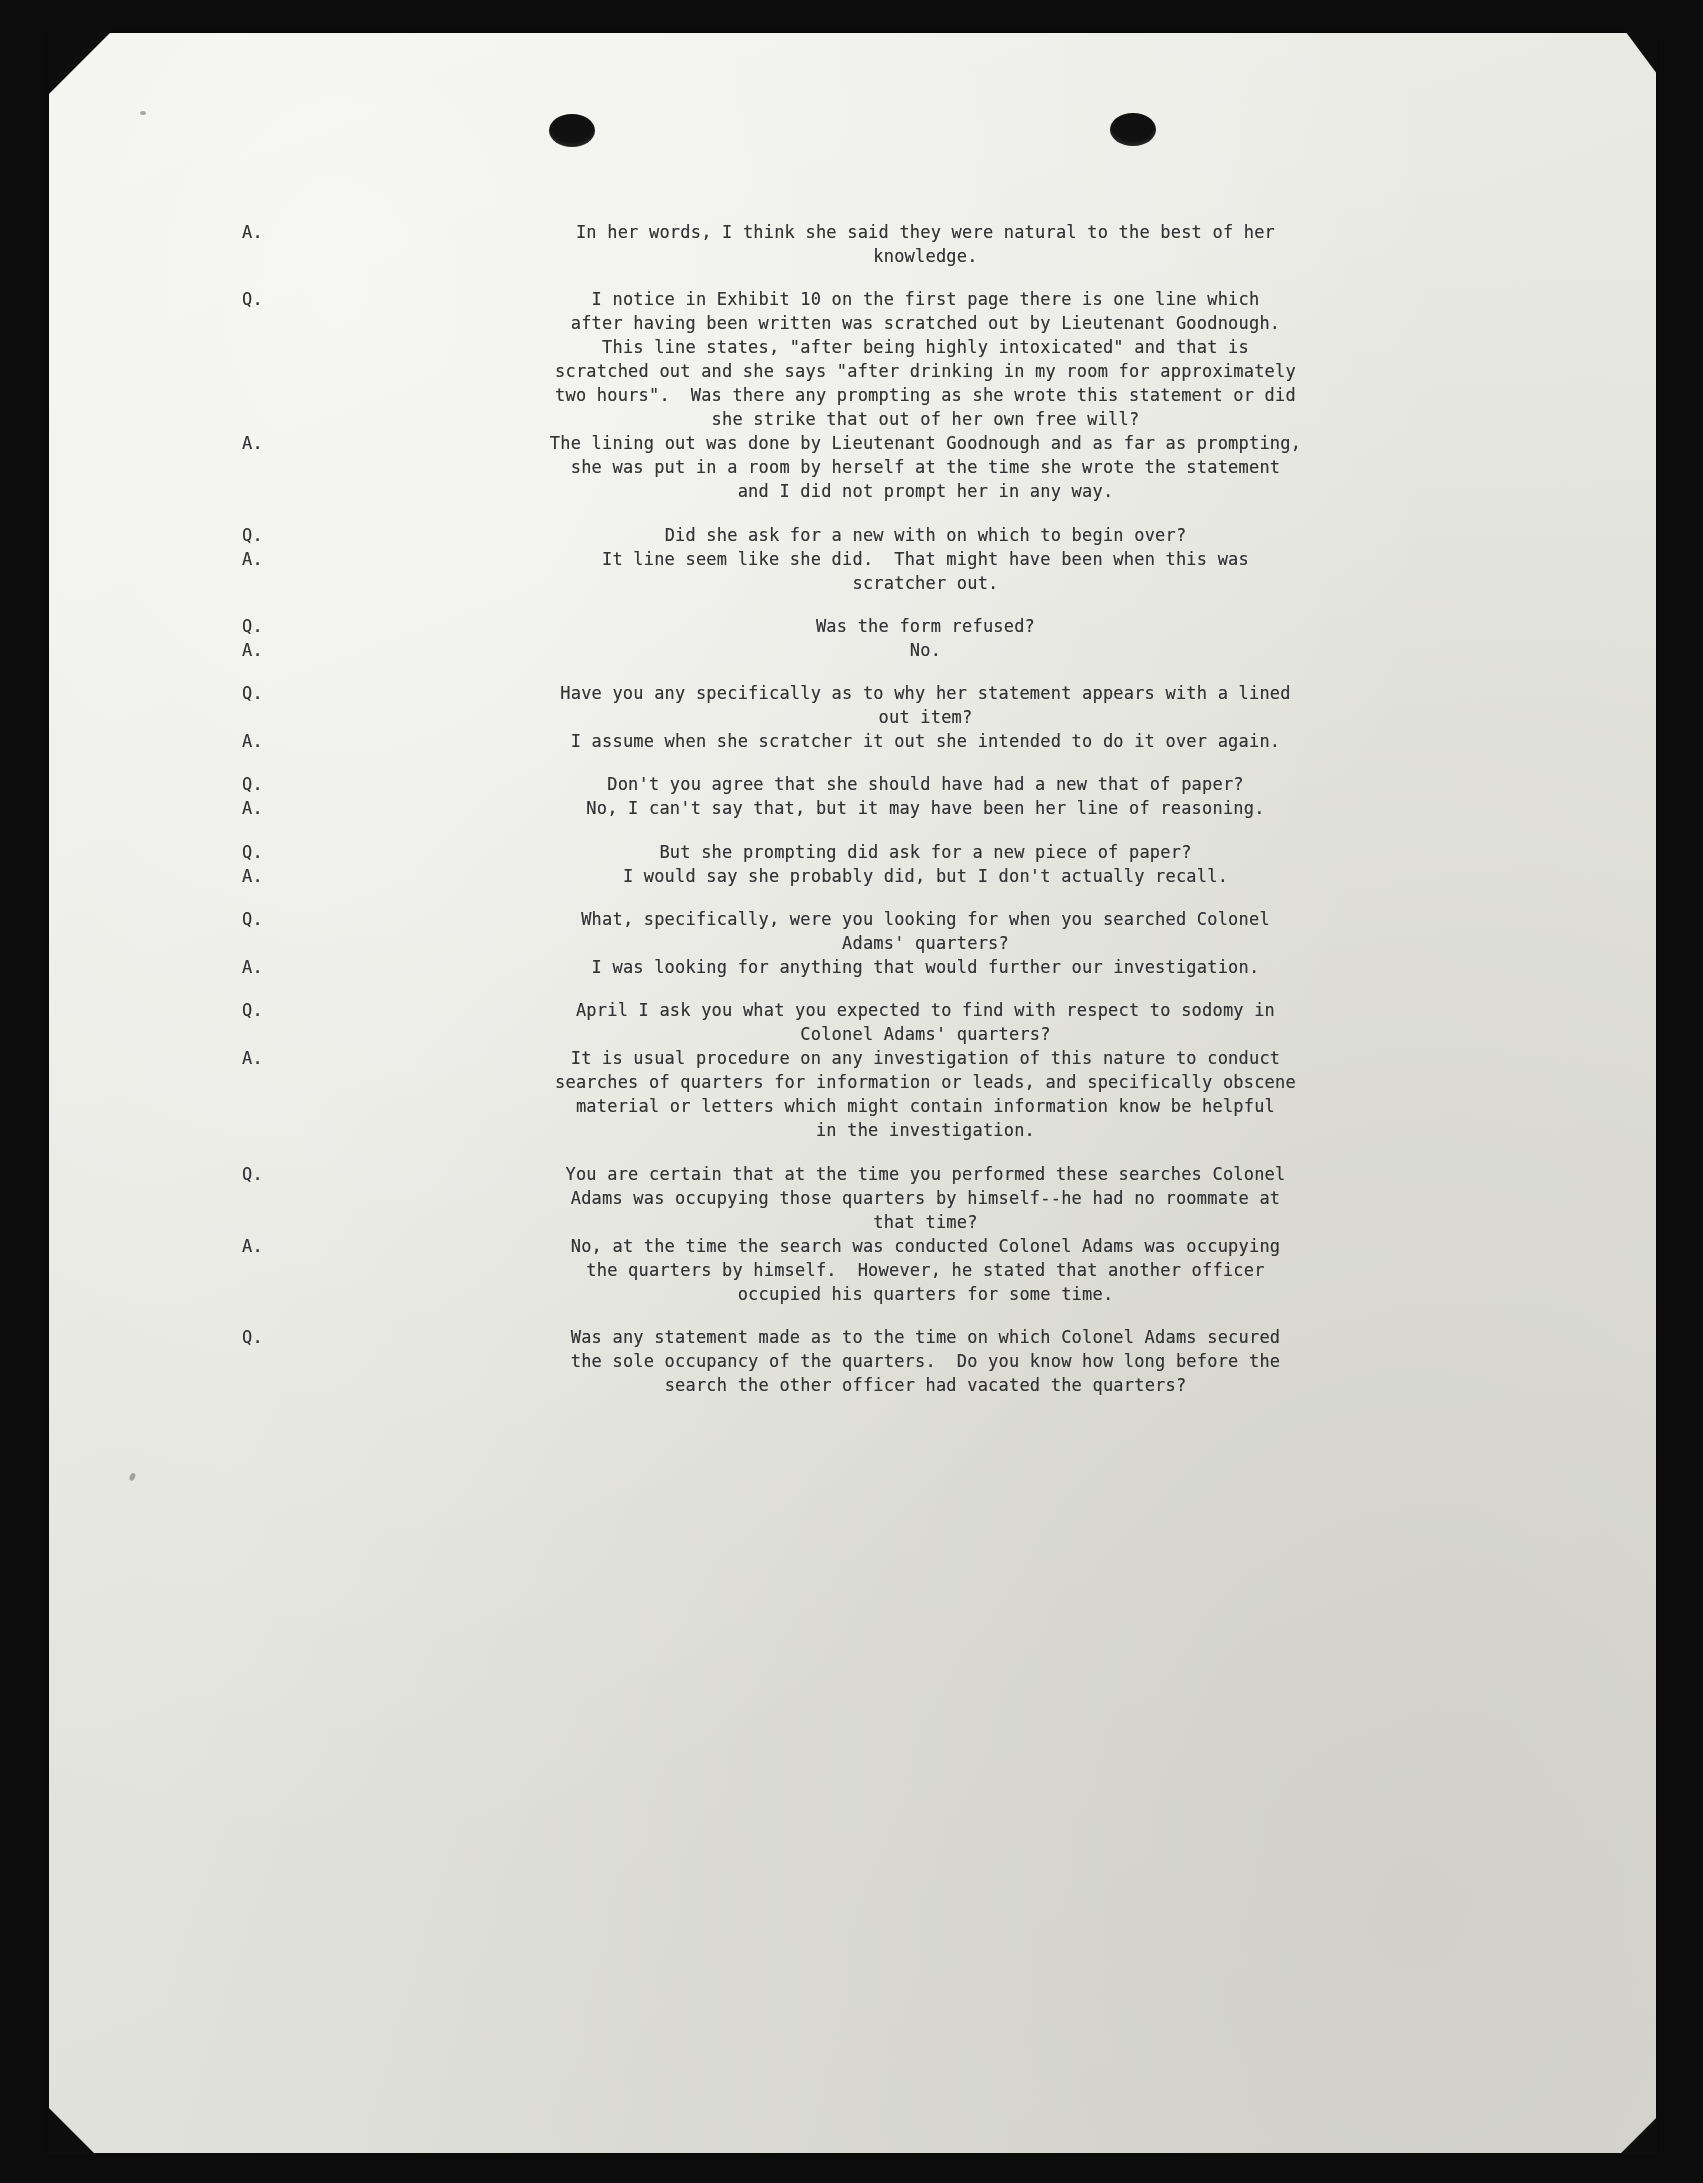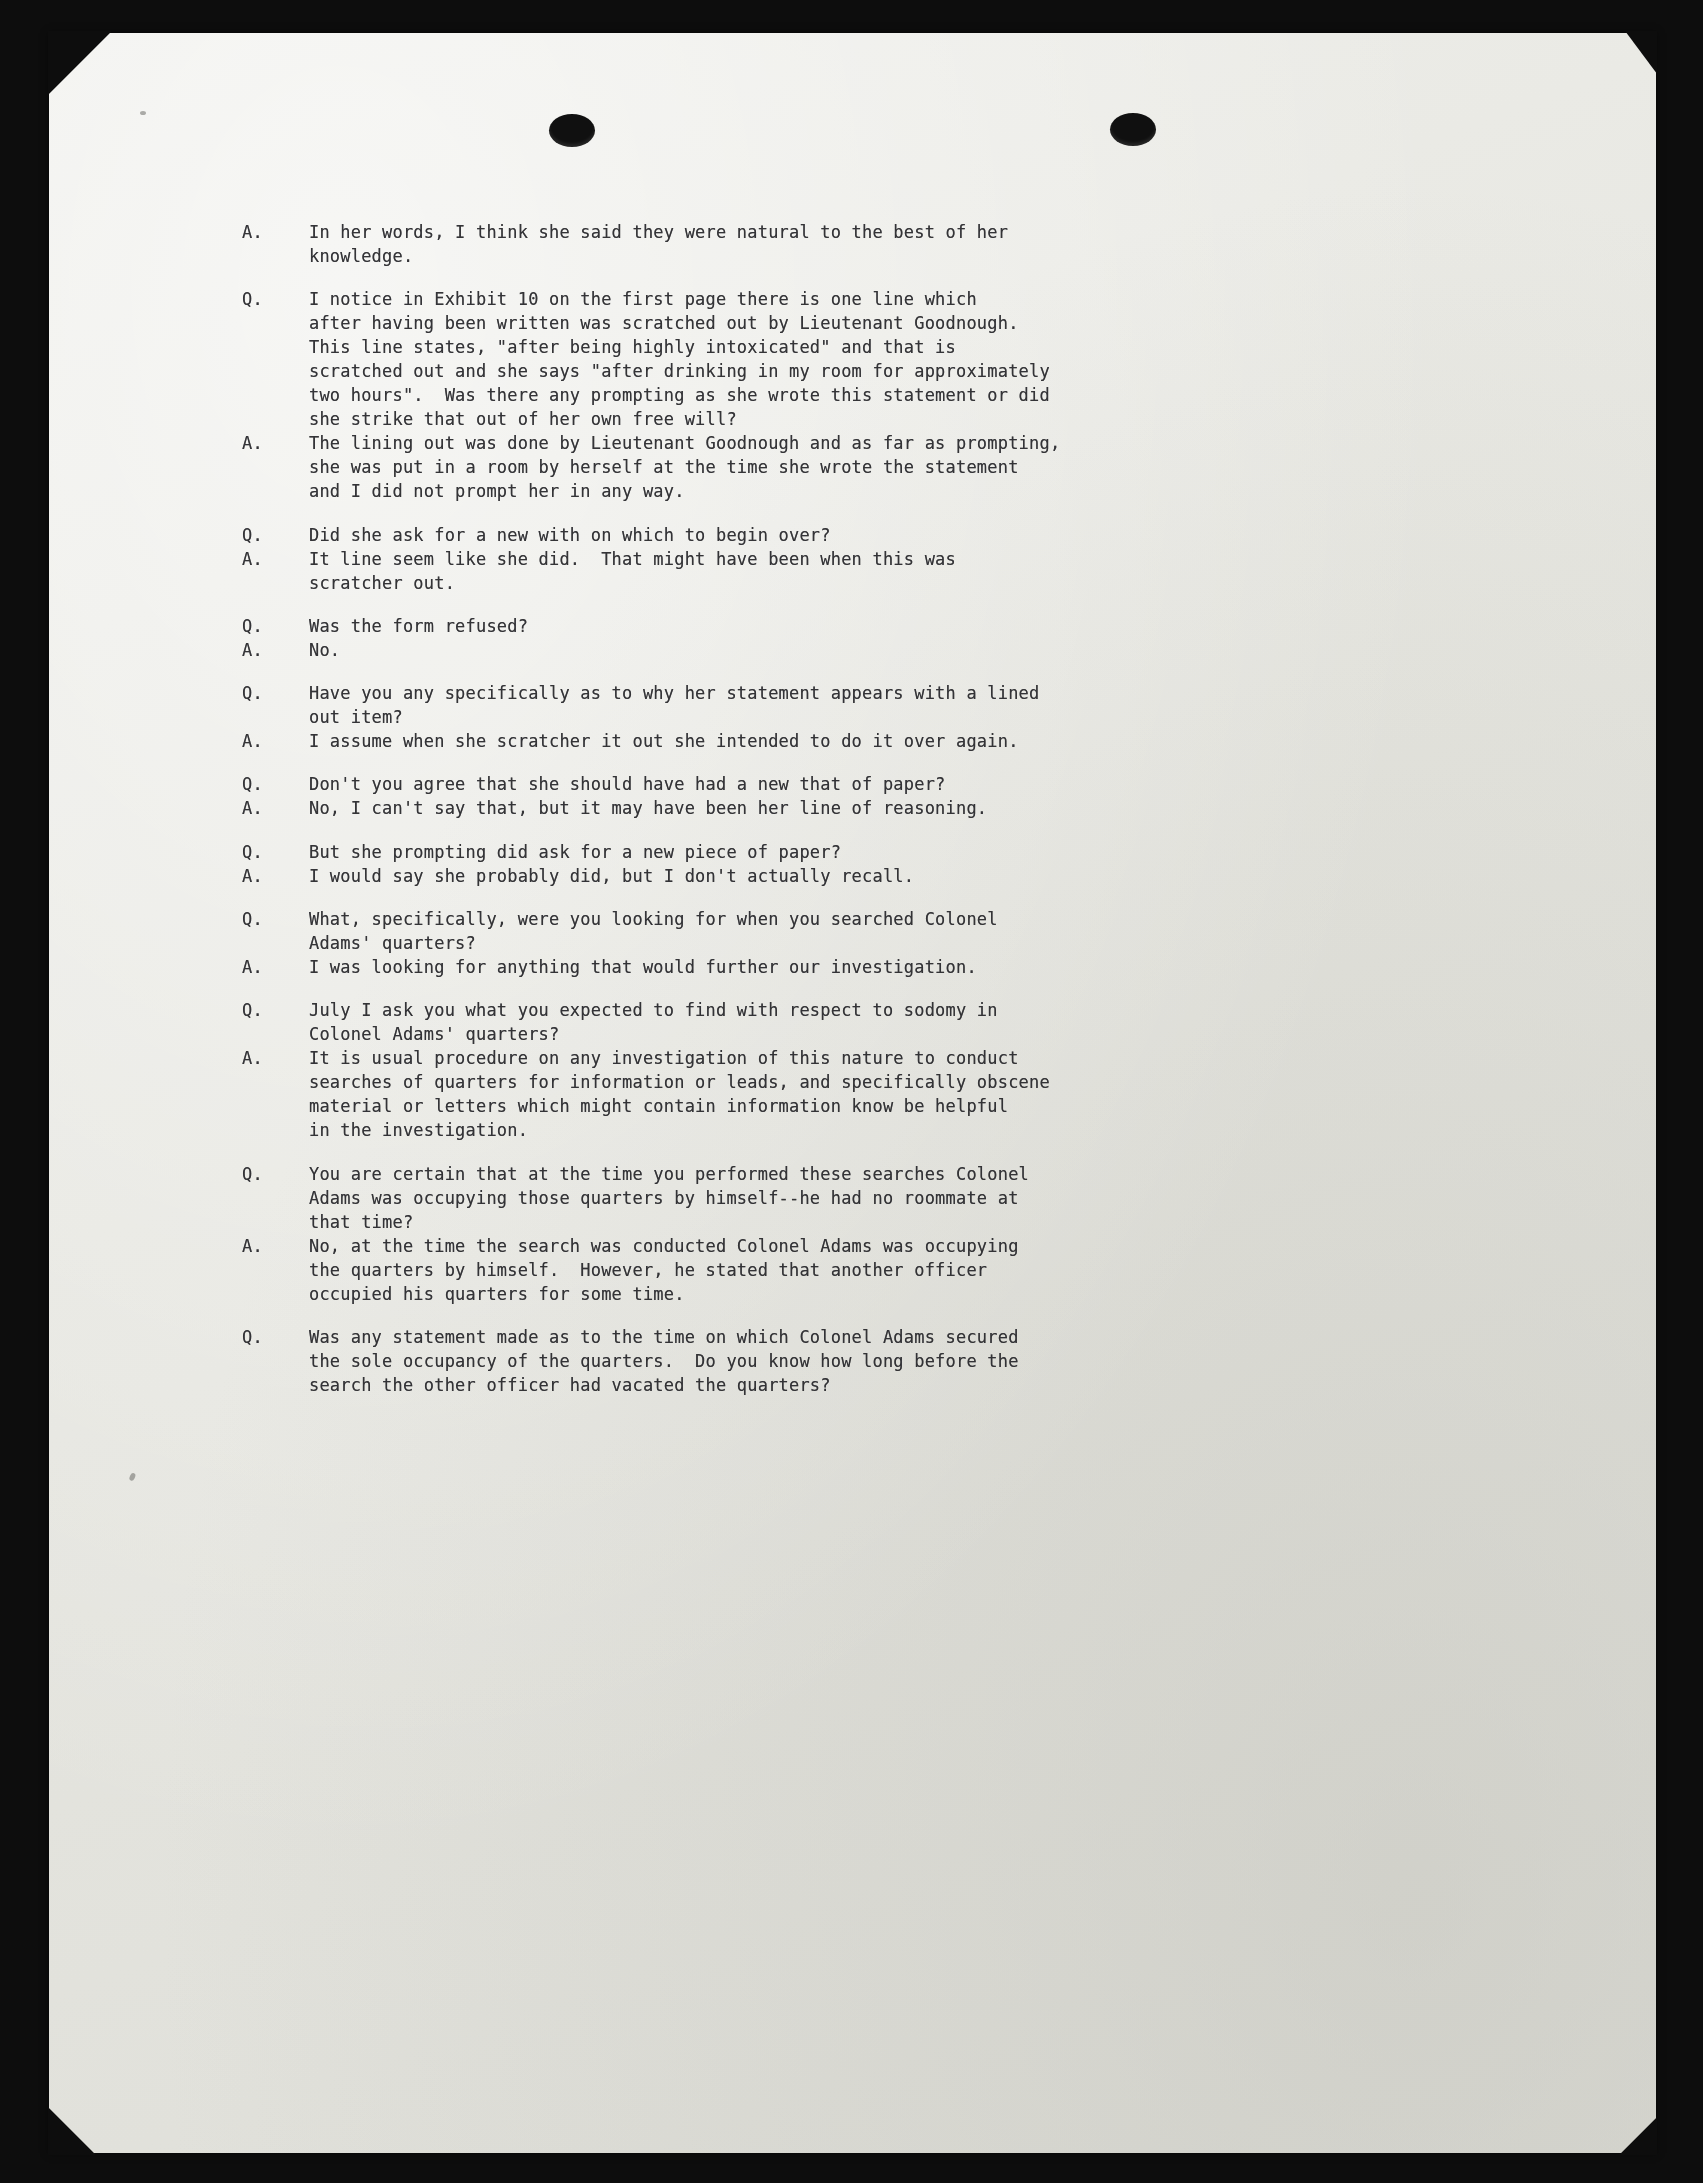--- a/index.html
+++ b/index.html
@@ -104,21 +104,21 @@
     display: flex;
     align-items: flex-start;
   }
   .qa-mark {
     flex: 0 0 52px;
     white-space: pre;
   }
   .qa-text {
     flex: 1 1 auto;
     white-space: pre-wrap;
-    text-align: left;
+    text-align: center;
     margin-left: 15px;
   }
   
   #transcript .qa-text, #transcript .qa-mark {
     text-shadow: 0 0 0.3px rgba(40,40,45,0.55);
   }
 </style>
 </head>
 <body>
 
@@ -219,21 +219,21 @@
 Adams' quarters?</span>
         </div>
         <div class="qa-line">
           <span class="qa-mark">A.</span>
           <span class="qa-text">I was looking for anything that would further our investigation.</span>
         </div>
       </div>
       <div class="qa-block">
         <div class="qa-line">
           <span class="qa-mark">Q.</span>
-          <span class="qa-text">July I ask you what you expected to find with respect to sodomy in
+          <span class="qa-text">April I ask you what you expected to find with respect to sodomy in
 Colonel Adams' quarters?</span>
         </div>
         <div class="qa-line">
           <span class="qa-mark">A.</span>
           <span class="qa-text">It is usual procedure on any investigation of this nature to conduct
 searches of quarters for information or leads, and specifically obscene
 material or letters which might contain information know be helpful
 in the investigation.</span>
         </div>
       </div>

